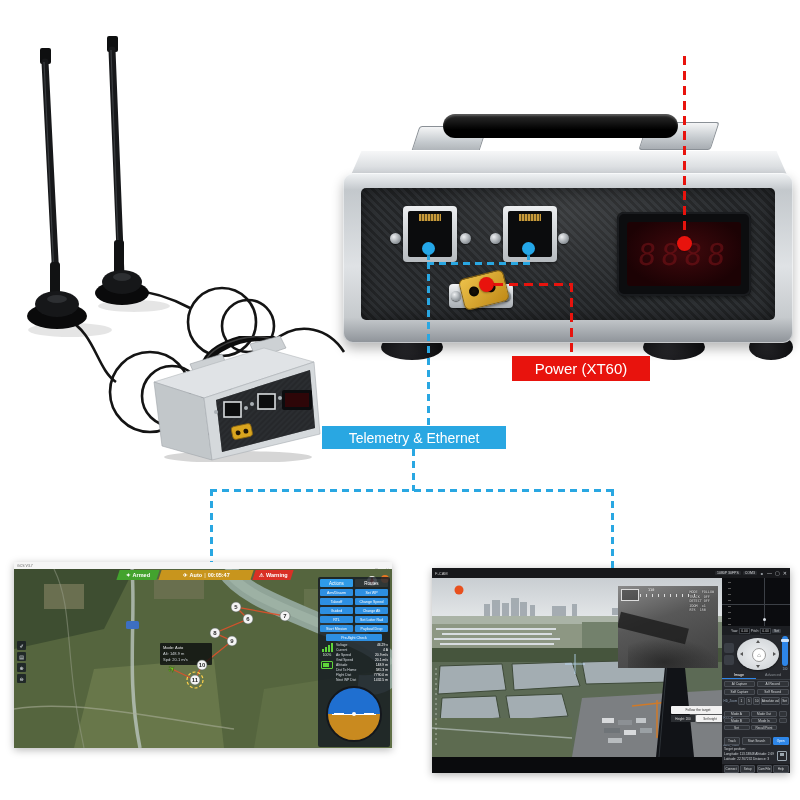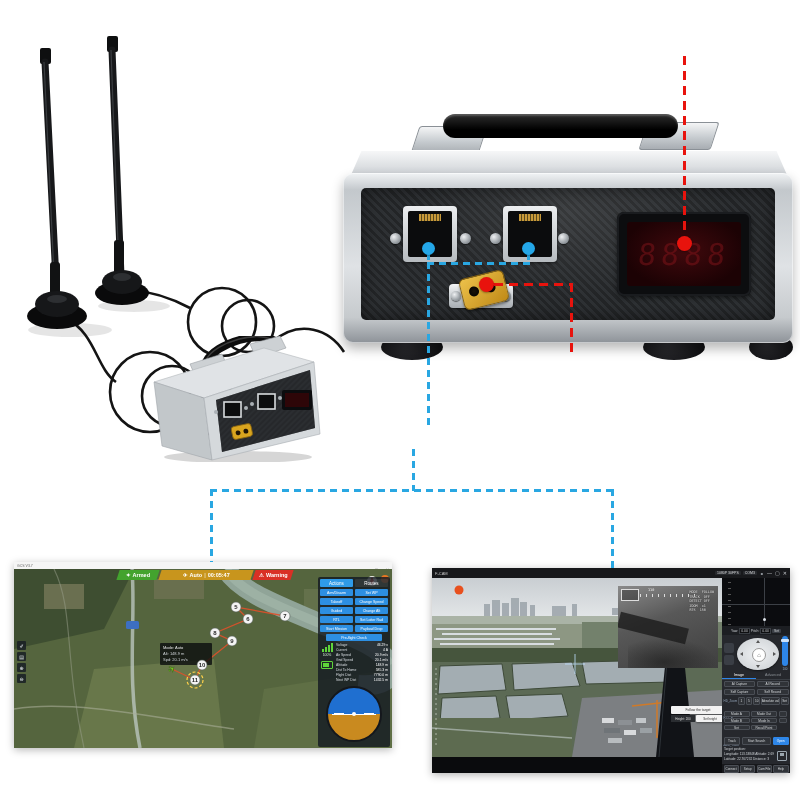--- a/index.html
+++ b/index.html
@@ -544,25 +544,27 @@
       <div class="cbtn" style="flex:1;height:6px;font-size:3px">Help</div>
     </div>
   </div>
 
   <div class="abs vdash red" style="left:683px;top:56px;height:180px"></div>
   <div class="abs dot red" style="left:677px;top:236px;width:15px;height:15px"></div>
 
   <div class="abs dot red" style="left:479px;top:277px;width:15px;height:15px"></div>
   <div class="abs hdash red" style="left:494px;top:283px;width:78px"></div>
   <div class="abs vdash red" style="left:570px;top:283px;height:74px"></div>
+  <div class="abs ann-label" style="left:512px;top:356px;width:138px;height:25px;background:#e8130d;font-size:15px">Power (XT60)</div>
 
   <div class="abs dot blue" style="left:422px;top:242px;width:13px;height:13px"></div>
   <div class="abs dot blue" style="left:522px;top:242px;width:13px;height:13px"></div>
   <div class="abs vdash blue" style="left:427px;top:253px;height:11px"></div>
   <div class="abs vdash blue" style="left:527px;top:253px;height:11px"></div>
   <div class="abs hdash blue" style="left:427px;top:262px;width:103px"></div>
   <div class="abs vdash blue" style="left:427px;top:262px;height:165px"></div>
+  <div class="abs ann-label" style="left:322px;top:426px;width:184px;height:23px;background:#29a7e2;font-size:14px">Telemetry &amp; Ethernet</div>
   <div class="abs vdash blue" style="left:412px;top:449px;height:42px"></div>
   <div class="abs hdash blue" style="left:210px;top:489px;width:404px"></div>
   <div class="abs vdash blue" style="left:210px;top:489px;height:73px"></div>
   <div class="abs vdash blue" style="left:611px;top:489px;height:79px"></div>
 
 </div>
 
 </body></html>

